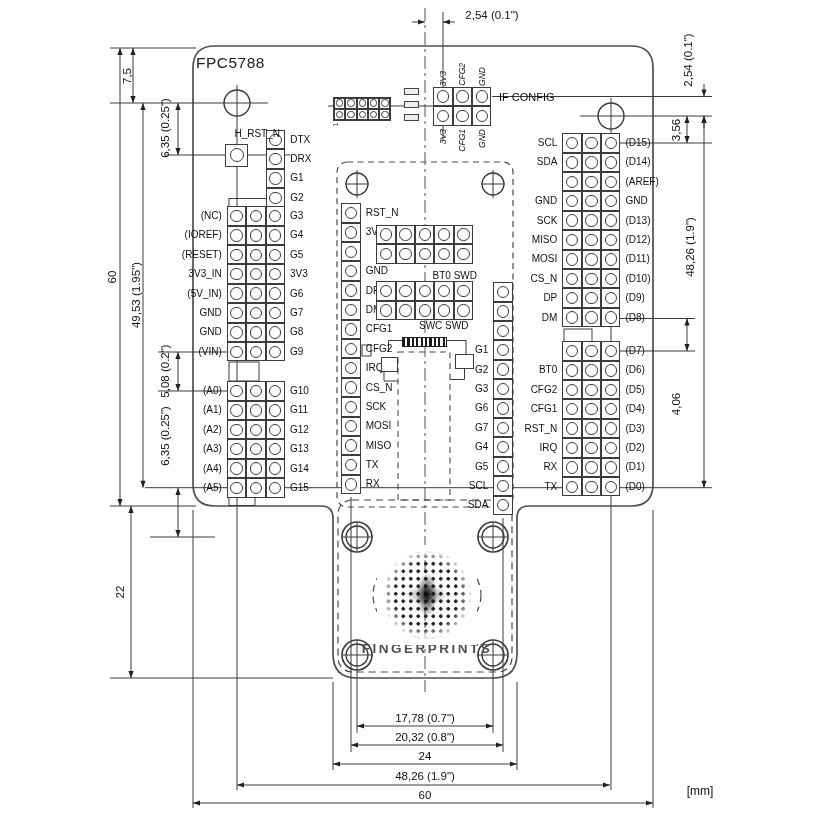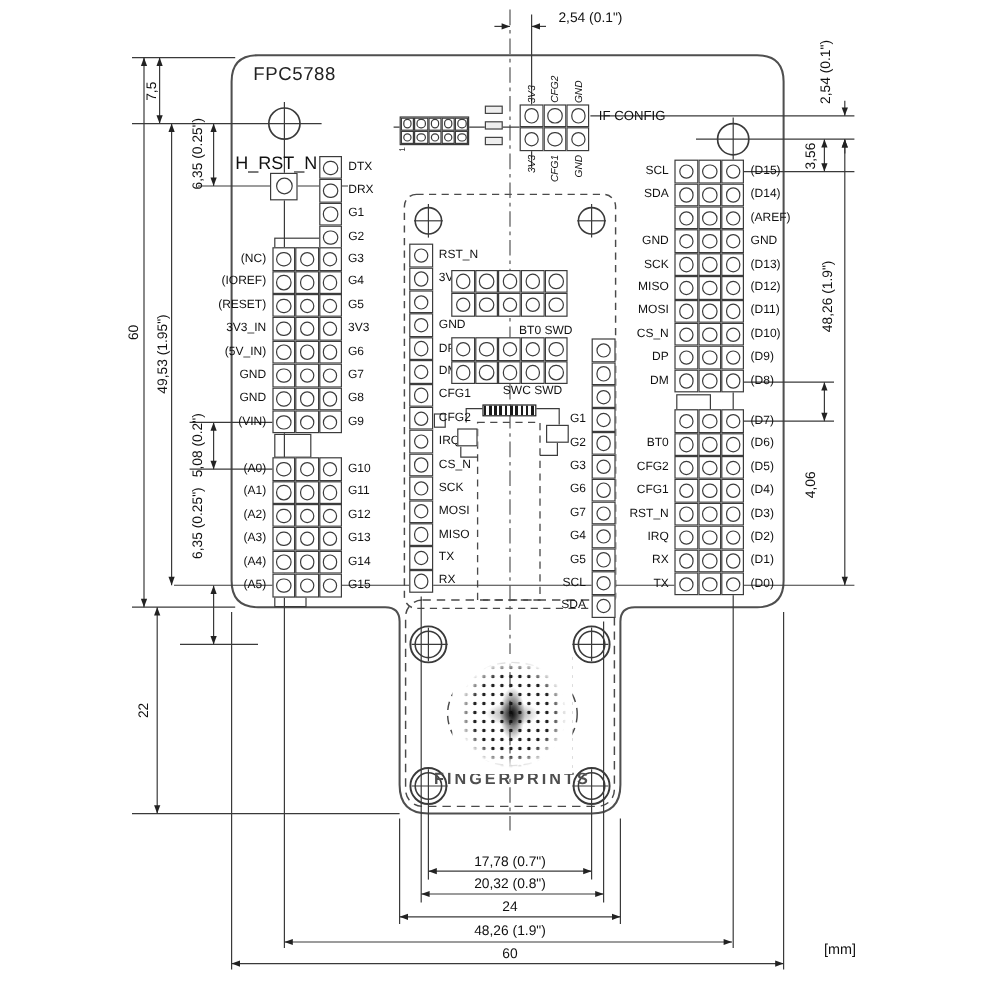--- a/index.html
+++ b/index.html
@@ -48,21 +48,21 @@
     background-size:100% 100%,100% 100%,100% 100%,7.5px 7.5px}
   
   .txt{position:absolute;white-space:nowrap;line-height:1}
   .dim{position:absolute;white-space:nowrap;font-size:11.5px;color:#111;line-height:1;
        transform:translate(-50%,-50%)}
   .dim.v{transform:translate(-50%,-50%) rotate(-90deg)}
   #board-title{font-size:15.5px;letter-spacing:.5px;color:#222}
   #logo-text{font-size:13.5px;font-weight:bold;letter-spacing:2.5px;color:#4f4f4f;
        width:160px;text-align:center}
   #if-config-label{font-size:11px;color:#111}
-  #h-rst-label{font-size:15px;color:#111;width:84px;text-align:left}
+  #h-rst-label{font-size:10px;color:#111;width:84px;text-align:right}
   #pin1-label{font-size:7px;color:#333;transform:rotate(-90deg)}
   svg{position:absolute;left:0;top:0}
 </style>
 </head>
 <body>
 
 <div id="canvas">
 
   <svg width="829" height="820" viewBox="0 0 829 820">
 
@@ -184,21 +184,21 @@
         <line x1="193" y1="803" x2="653" y2="803" stroke="#3a3a3a" stroke-width="1"></line>
         <polygon points="193,803 200,800.4 200,805.6" fill="#222"></polygon>
         <polygon points="653,803 646,800.4 646,805.6" fill="#222"></polygon>
         <polygon points="425,22 418,19.4 418,24.6" fill="#222"></polygon>
         <polygon points="443,22 450,19.4 450,24.6" fill="#222"></polygon>
         <polygon points="704,96.5 701.4,89.5 706.6,89.5" fill="#222"></polygon>
         <polygon points="704,116 701.4,123 706.6,123" fill="#222"></polygon>
       </g>
   </svg>
 
-  <div class="txt" id="board-title" style="left:211px;top:55px">FPC5788</div>
+  <div class="txt" id="board-title" style="left:196px;top:55px">FPC5788</div>
   <div class="txt" id="logo-text" style="left:347px;top:642px">FINGERPRINTS</div>
   <div id="sensor-dots"></div>
 
   <div class="pinblock" style="left:265.8px;top:130px">
       <div class="prow">
         <span class="cell"></span>
         <span class="plbl r">DTX</span>
       </div>
       <div class="prow">
         <span class="cell"></span>

